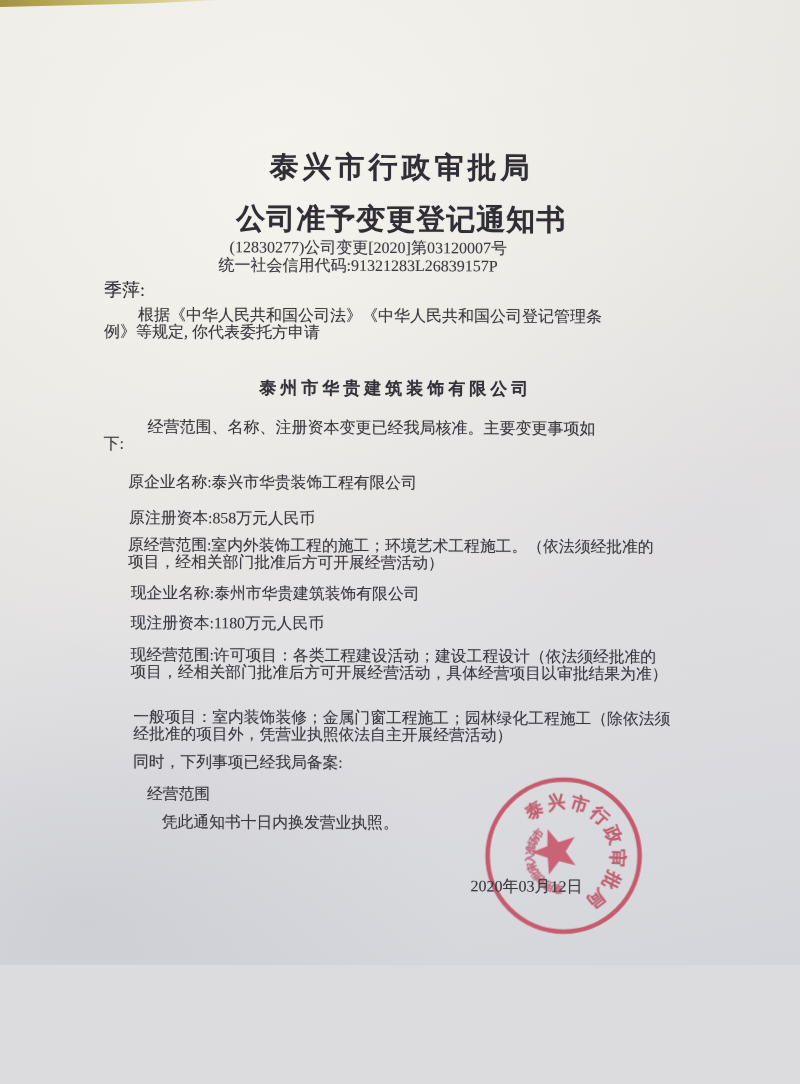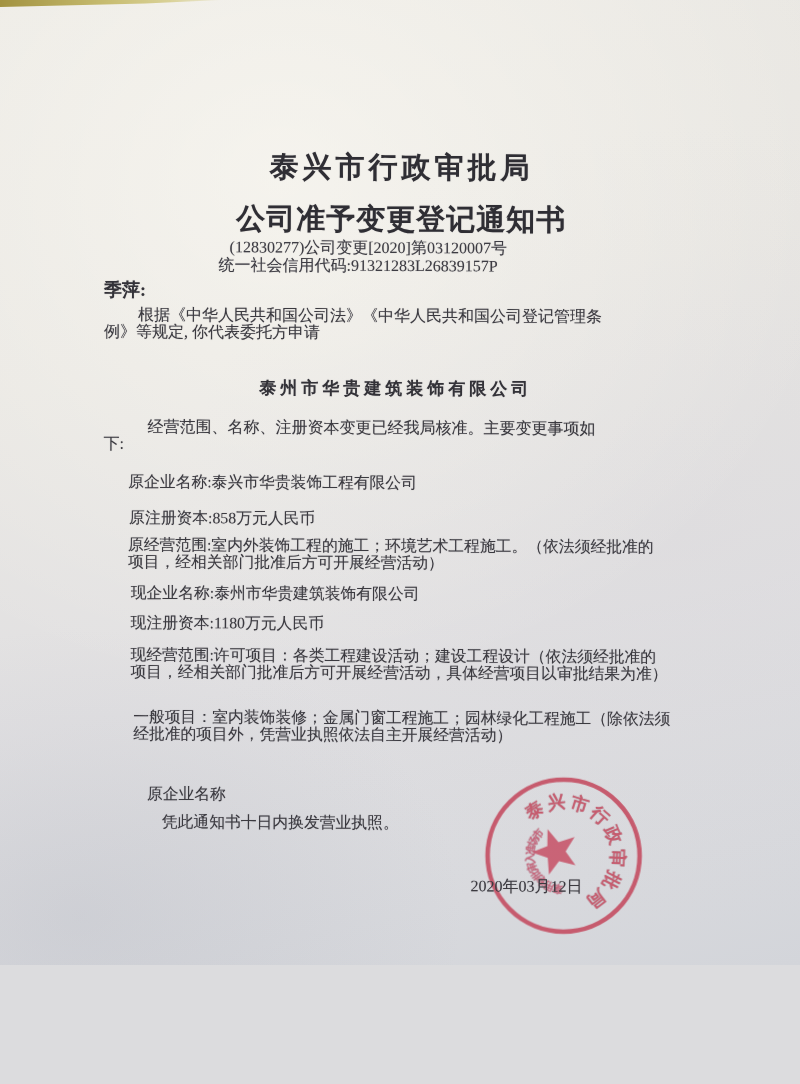--- a/index.html
+++ b/index.html
@@ -26,21 +26,21 @@
     position:absolute;left:0;top:0;width:800px;height:1084px;z-index:2;
     color:#3b3a40;transform:rotate(0.25deg);
     text-shadow:0 0 1px rgba(70,68,76,0.38);
   }
   .line{position:absolute;white-space:pre-line;}
   .c{left:0;width:800px;text-align:center;}
   .agency{top:148px;font-size:29px;font-weight:bold;letter-spacing:4px;color:#2f2e34;}
   .title{top:200px;font-size:29px;font-weight:bold;letter-spacing:1px;color:#2f2e34;}
   .docno{top:238px;font-size:16px;transform:translateX(-33px);color:#3e3d44;}
   .credit{top:256px;font-size:16px;transform:translateX(-43px);color:#3e3d44;}
-  .addressee{left:103px;top:279px;font-size:18px;font-weight:bold;color:#333238;}
+  .addressee{left:103px;top:279px;font-size:18px;font-weight:normal;color:#333238;}
   .intro{left:103px;top:307px;width:600px;font-size:16px;line-height:17px;text-indent:34px;}
   .company{top:377px;font-size:17px;font-weight:bold;letter-spacing:4px;transform:translateX(-5px);color:#333238;}
   .approval{left:103px;top:419px;width:600px;font-size:16px;line-height:17px;text-indent:44px;}
   .item{font-size:15.8px;line-height:16.5px;width:565px;}
   .i0{left:128px;top:475px;}
   .i1{left:129px;top:511px;}
   .i2{left:128px;top:538px;}
   .i3{left:131px;top:586px;}
   .i4{left:131px;top:616px;}
   .i5{left:131px;top:648px;}
@@ -83,21 +83,22 @@
     <div class="line item i1">原注册资本:858万元人民币</div>
     <div class="line item i2">原经营范围:室内外装饰工程的施工；环境艺术工程施工。（依法须经批准的
 项目，经相关部门批准后方可开展经营活动）</div>
     <div class="line item i3">现企业名称:泰州市华贵建筑装饰有限公司</div>
     <div class="line item i4">现注册资本:1180万元人民币</div>
     <div class="line item i5">现经营范围:许可项目：各类工程建设活动；建设工程设计（依法须经批准的
 项目，经相关部门批准后方可开展经营活动，具体经营项目以审批结果为准）</div>
     <div class="line item i6">一般项目：室内装饰装修；金属门窗工程施工；园林绿化工程施工（除依法须
 经批准的项目外，凭营业执照依法自主开展经营活动）</div>
 
-    <div class="line filing-item">原企业名称</div>
+    <div class="line filing-intro">同时，下列事项已经我局备案:</div>
+    <div class="line filing-item">经营范围</div>
     <div class="line instruction">凭此通知书十日内换发营业执照。</div>
     <div class="line date">2020年03月12日</div>
 
     <div class="line footer">
       <span class="page">第 1 页</span><span class="total">共1页</span>
     </div>
 
     <div class="seal-wrap">
       <svg id="seal-svg" viewBox="0 0 172 172" width="172" height="172">
         <circle class="seal-ring" cx="86" cy="86" r="76"></circle>

